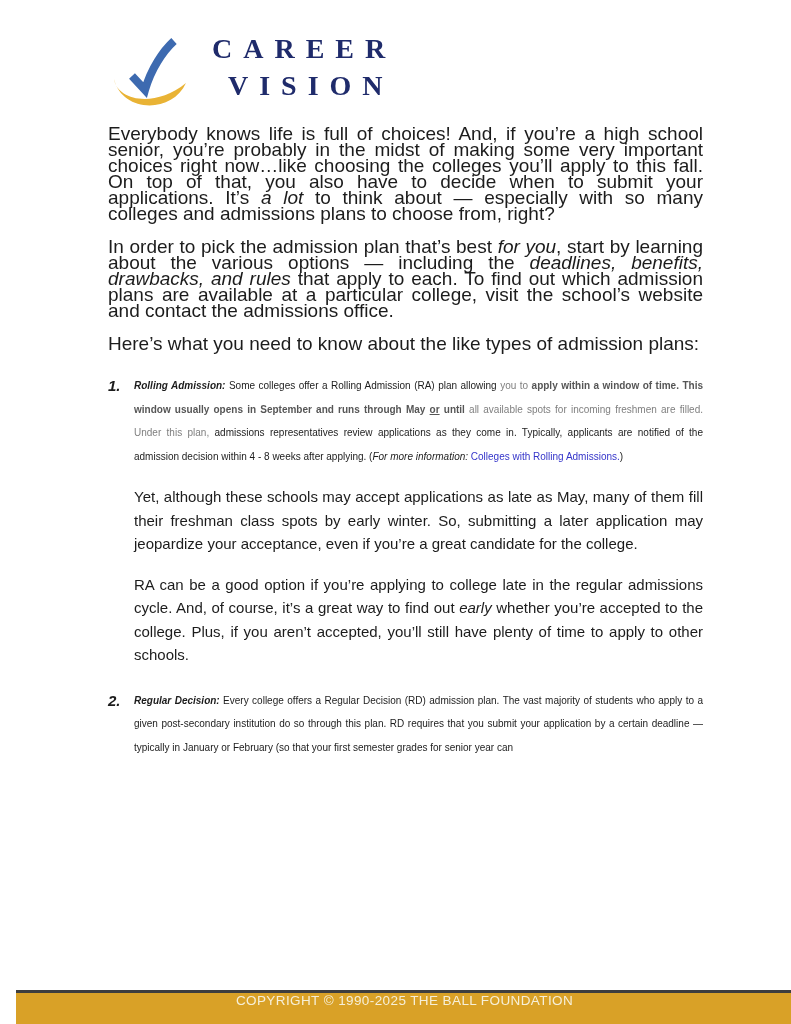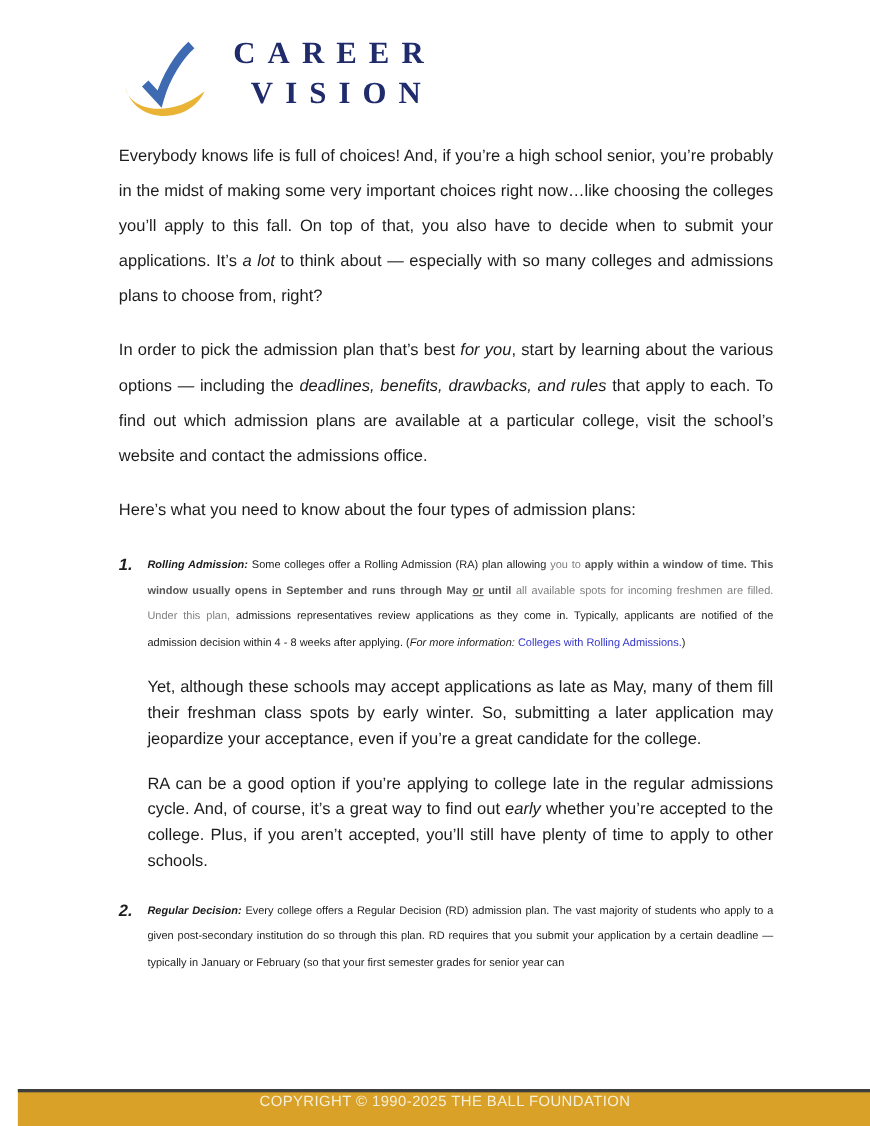--- a/index.html
+++ b/index.html
@@ -37,22 +37,22 @@
     font-family: "Liberation Serif", serif;
     font-weight: 700;
     color: #26337E;
     font-size: 29px;
     line-height: 34px;
     margin: 0 0 24px 0;
     letter-spacing: 0.2px;
   }
   
   p.body-text {
-    font-size: 15px;
-    line-height: 32px;
+    font-size: 19px;
+    line-height: 16px;
     text-align: justify;
     margin: 0 0 17px 0;
   }
   p.no-justify { text-align: left; }
   .section-heading {
     font-size: 15px;
     font-weight: 700;
     margin: 26px 0 14px 0;
   }
   i.em { font-style: italic; }
@@ -114,21 +114,21 @@
         <div class="line2">VISION</div>
       </div>
     </div>
 
 
     <p class="body-text"><span>Everybody knows life is full of choices! And, if you’re a high school senior, you’re probably in the midst of making some very important choices right now…like choosing the colleges you’ll apply to this fall. On top of that, you also have to decide when to submit your applications. It’s </span><i class="em">a lot</i><span> to think about — especially with so many colleges and admissions plans to choose from, right?</span></p>
 
 
     <p class="body-text"><span>In order to pick the admission plan that’s best </span><i class="em">for you</i><span>, start by learning about the various options — including the </span><i class="em">deadlines, benefits, drawbacks, and rules</i><span> that apply to each. To find out which admission plans are available at a particular college, visit the school’s website and contact the admissions office.</span></p>
 
-    <p class="body-text no-justify">Here’s what you need to know about the four types of admission plans:</p>
+    <p class="body-text no-justify">Here’s what you need to know about the like types of admission plans:</p>
 
     <div class="num-item">
       <span class="num">1.</span>
       <div class="item-body"><span class="lead">Rolling Admission: </span><span>Some colleges offer a Rolling Admission (RA) plan allowing </span><span class="gray">you to </span><span class="bold-gray">apply within a window of time. This window usually opens in September and runs through May </span><span class="bold-gray-u">or</span><span class="bold-gray"> until </span><span class="gray">all available spots for incoming freshmen are filled. Under this plan, </span><span>admissions representatives review applications as they come in. Typically, applicants are notified of the admission decision within 4 - 8 weeks after applying. (</span><i class="em">For more information: </i><a class="doc-link">Colleges with Rolling Admissions.</a><span>)</span></div>
     </div>
 
     <p class="item-sub">Yet, although these schools may accept applications as late as May, many of them fill their freshman class spots by early winter. So, submitting a later application may jeopardize your acceptance, even if you’re a great candidate for the college.</p>
 
     <p class="item-sub"><span>RA can be a good option if you’re applying to college late in the regular admissions cycle. And, of course, it’s a great way to find out </span><i class="em">early</i><span> whether you’re accepted to the college. Plus, if you aren’t accepted, you’ll still have plenty of time to apply to other schools.</span></p>
 

